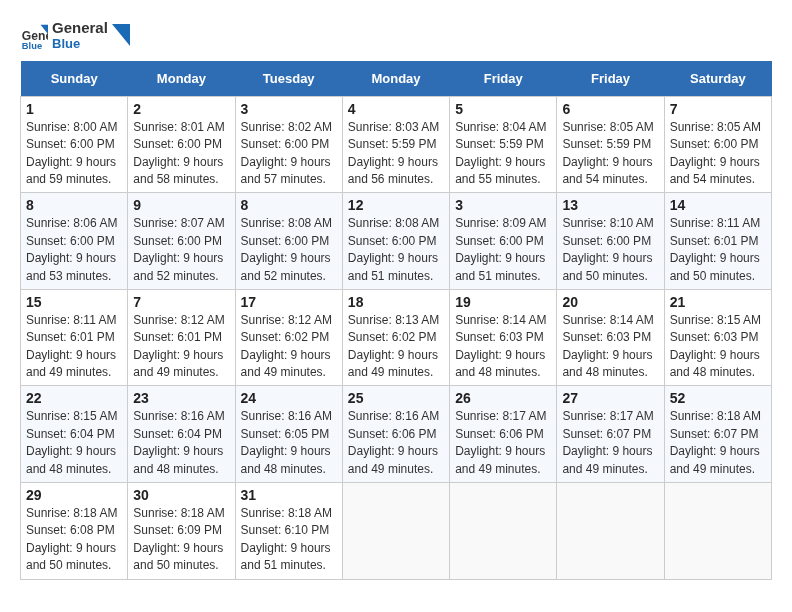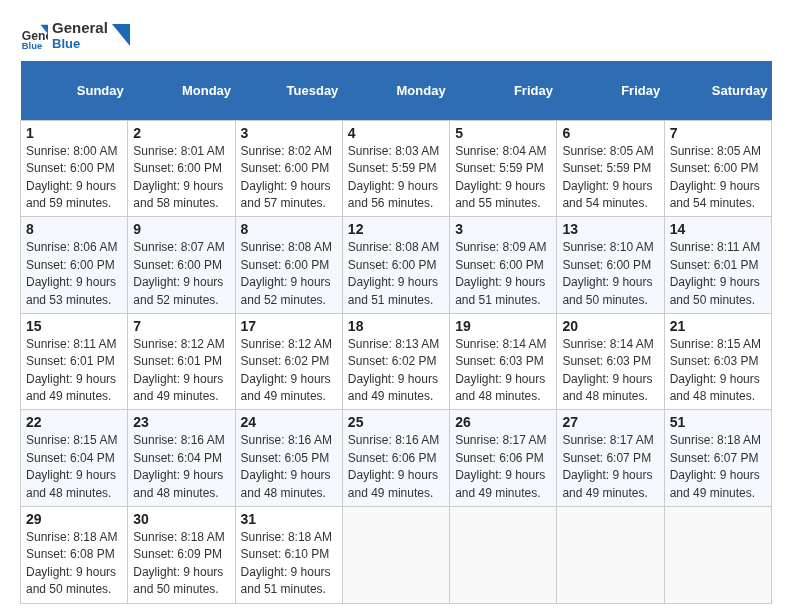--- a/index.html
+++ b/index.html
@@ -39,22 +39,22 @@
       color: #555;
     }
     table {
       width: 100%;
       border-collapse: collapse;
       font-size: 10.5px;
     }
     thead tr th {
       background-color: #2e6db4;
       color: #fff;
-      padding: 22px 4px;
-      text-align: right;
+      padding: 10px 4px;
+      text-align: center;
       font-size: 13px;
       font-weight: bold;
     }
     tbody tr td {
       border: 1px solid #ccc;
       vertical-align: top;
       padding: 4px 5px;
       width: 107px;
       min-height: 70px;
       background: #fff;
@@ -228,21 +228,21 @@
         </td>
         <td>
           <span class="day-number">26</span>
         <div class="day-info">Sunrise: 8:17 AM<br>Sunset: 6:06 PM<br>Daylight: 9 hours and 49 minutes.</div>
         </td>
         <td>
           <span class="day-number">27</span>
         <div class="day-info">Sunrise: 8:17 AM<br>Sunset: 6:07 PM<br>Daylight: 9 hours and 49 minutes.</div>
         </td>
         <td>
-          <span class="day-number">51</span>
+          <span class="day-number">52</span>
         <div class="day-info">Sunrise: 8:18 AM<br>Sunset: 6:07 PM<br>Daylight: 9 hours and 49 minutes.</div>
         </td>
       </tr>
       <tr>
         <td>
           <span class="day-number">29</span>
         <div class="day-info">Sunrise: 8:18 AM<br>Sunset: 6:08 PM<br>Daylight: 9 hours and 50 minutes.</div>
         </td>
         <td>
           <span class="day-number">30</span>

